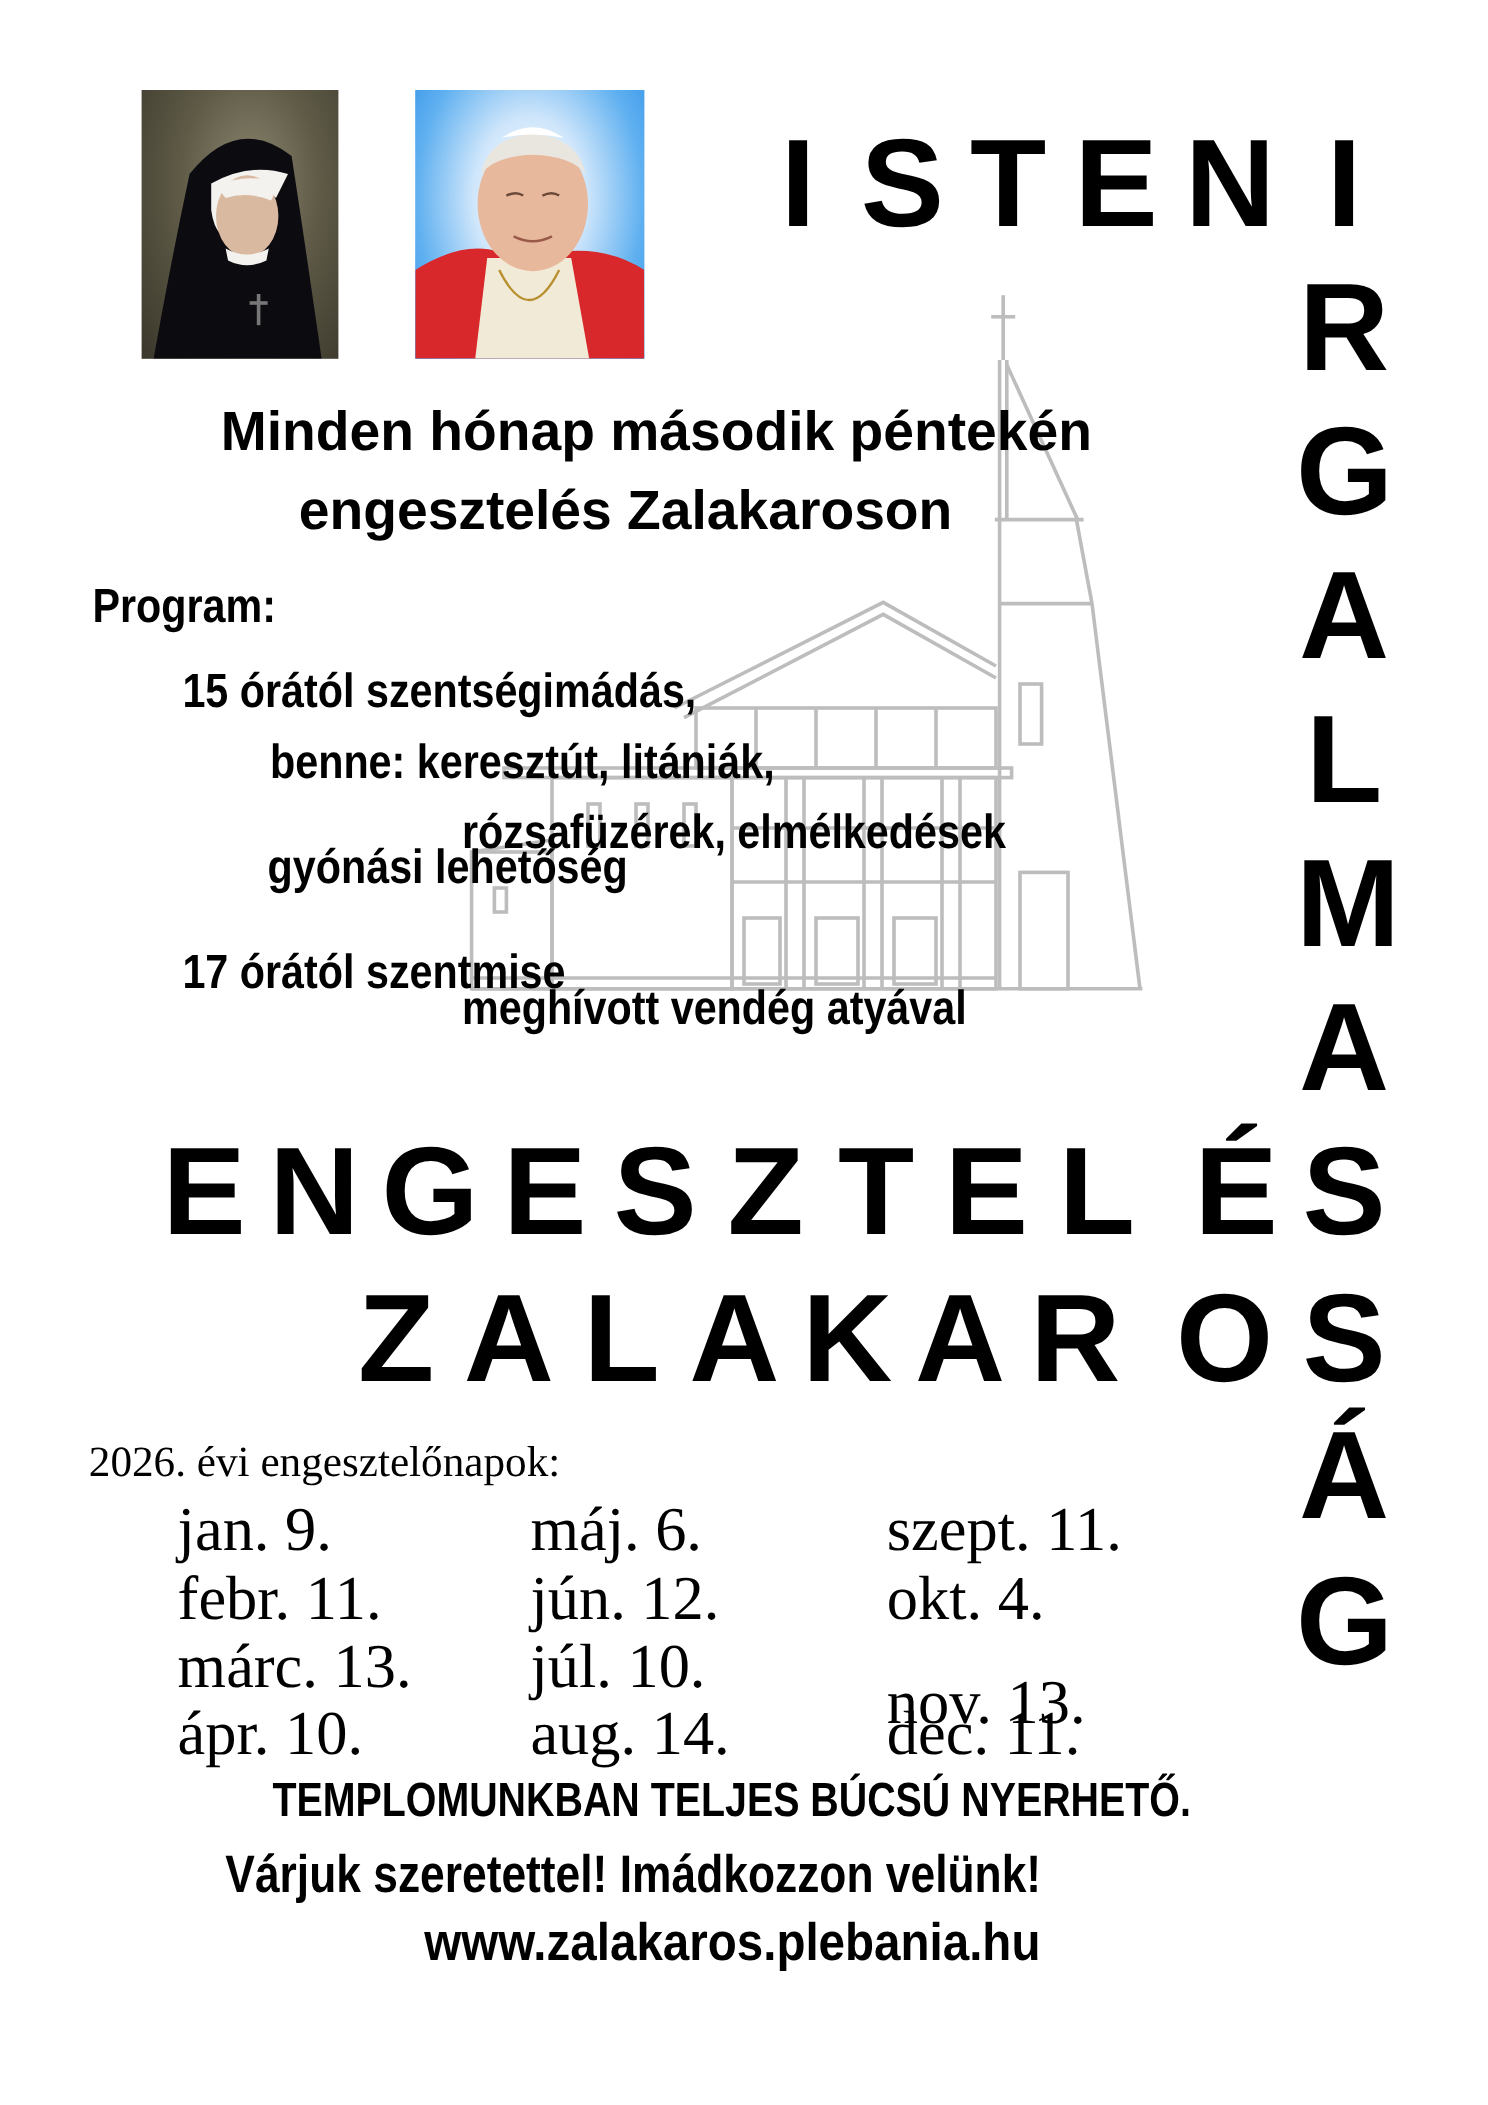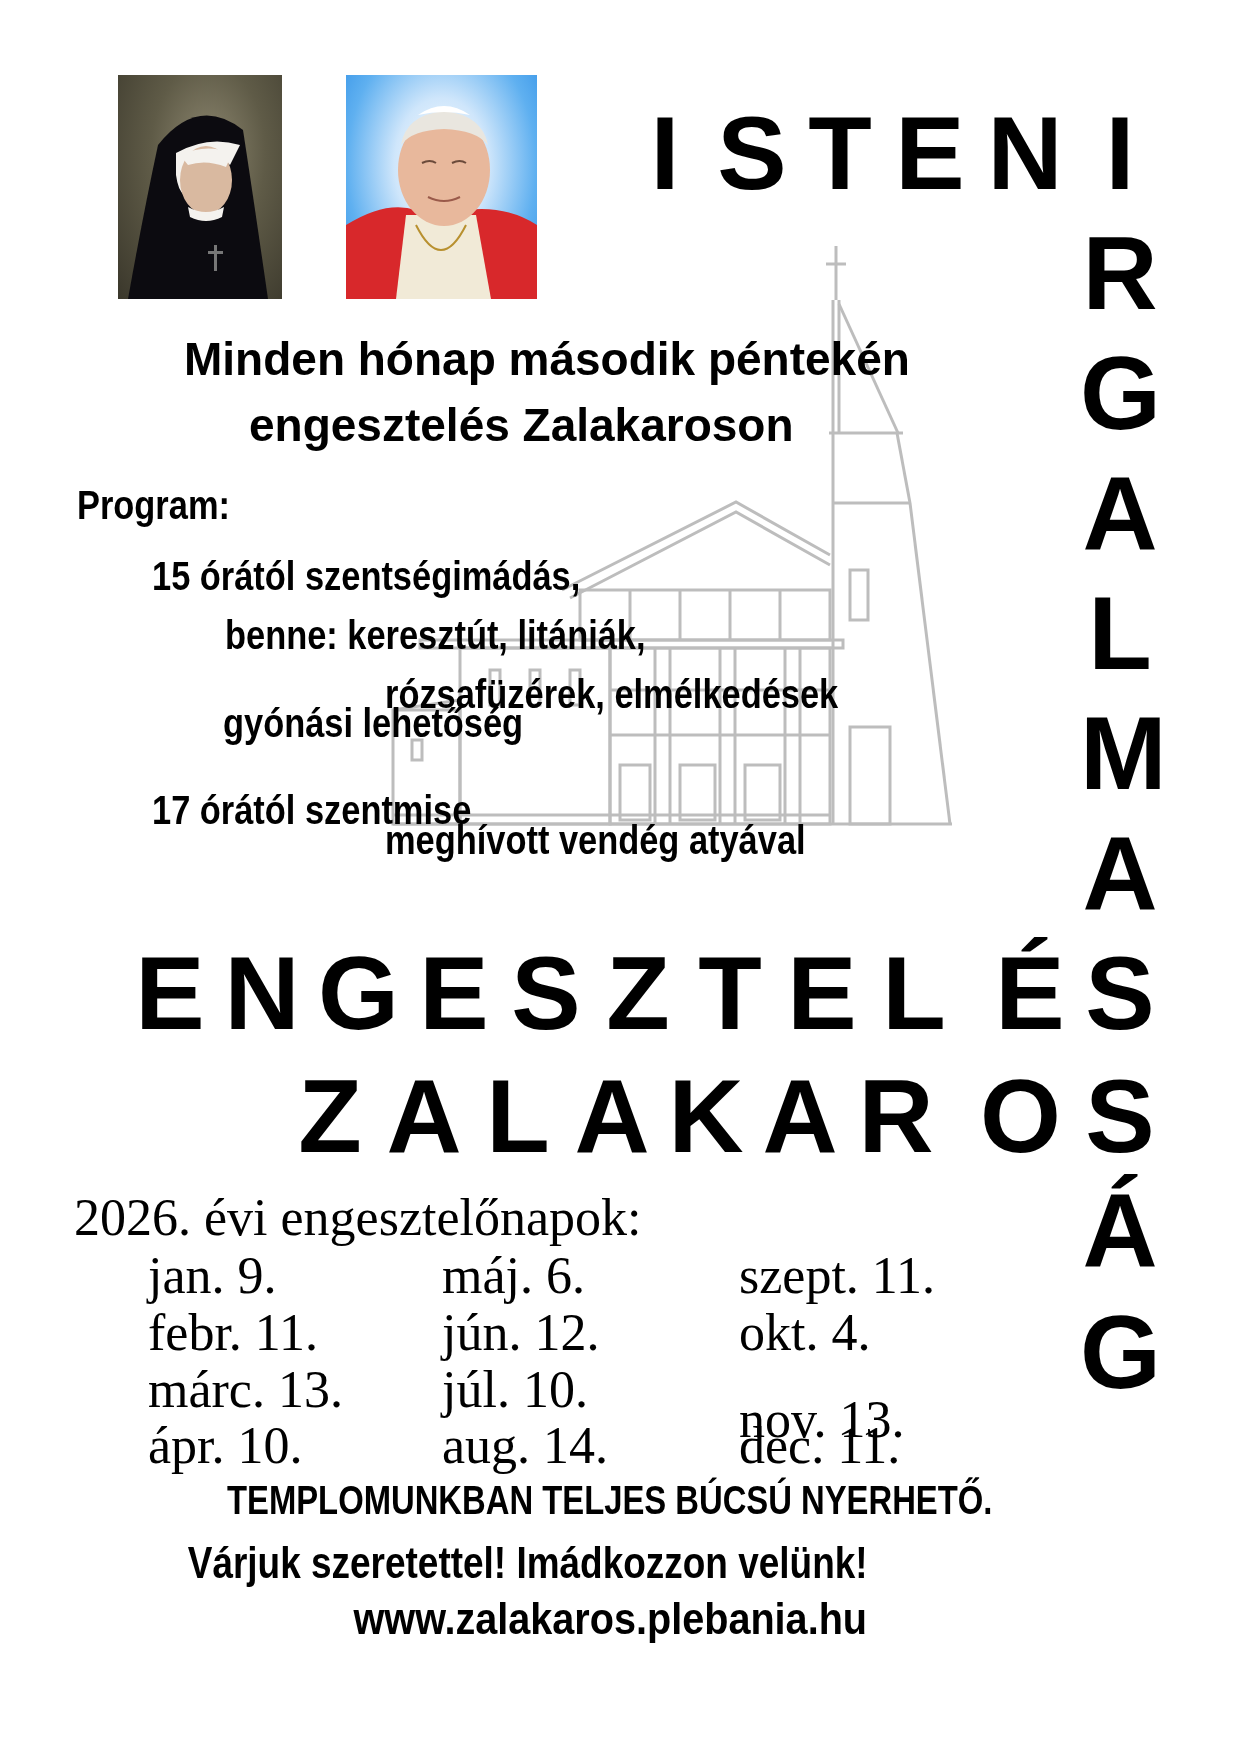--- a/index.html
+++ b/index.html
@@ -198,21 +198,21 @@
   <span class="big-letter" style="left:290px;top:1064px;">Z</span>
   <span class="big-letter" style="left:384px;top:1064px;">A</span>
   <span class="big-letter" style="left:478px;top:1064px;">L</span>
   <span class="big-letter" style="left:572px;top:1064px;">A</span>
   <span class="big-letter" style="left:666px;top:1064px;">K</span>
   <span class="big-letter" style="left:760px;top:1064px;">A</span>
   <span class="big-letter" style="left:856px;top:1064px;">R</span>
   <span class="big-letter" style="left:980px;top:1064px;">O</span>
 </div>
 
-<div class="abs serif" style="left:74px;top:1196px;font-size:52px;line-height:44px;">
+<div class="abs serif" style="left:74px;top:1196px;font-size:36px;line-height:44px;">
   <span>2026. évi engesztelőnapok:</span>
 </div>
 
 <div>
   <span class="date serif" style="left:148px;top:1255px;">jan. 9.</span>
   <span class="date serif" style="left:148px;top:1312px;">febr. 11.</span>
   <span class="date serif" style="left:148px;top:1369px;">márc. 13.</span>
   <span class="date serif" style="left:148px;top:1425px;">ápr. 10.</span>
 </div>
 <div>

